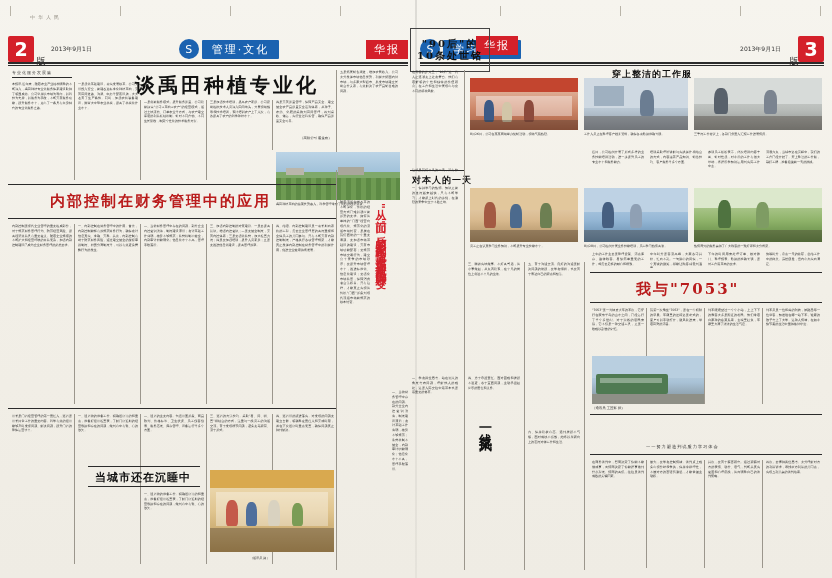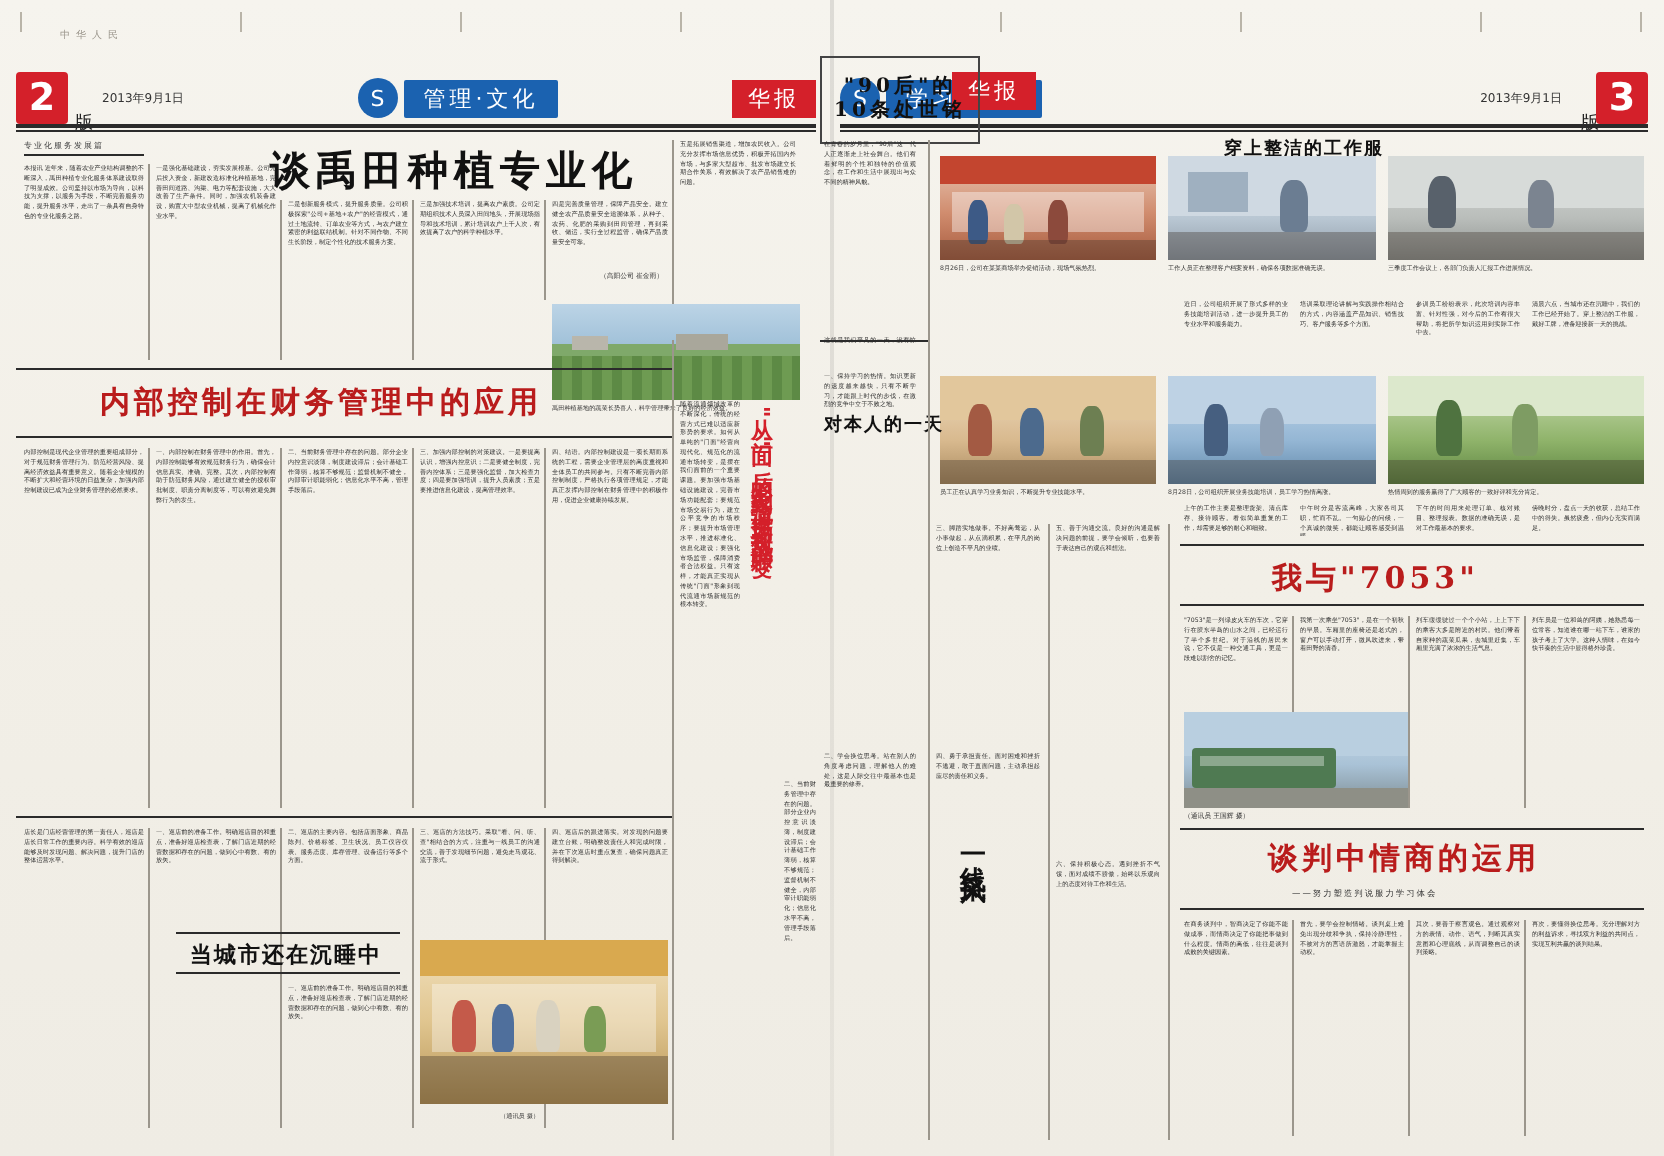--- a/index.html
+++ b/index.html
@@ -220,21 +220,21 @@
   <div class="photo ph-green" style="left:694px;top:188px;width:128px;height:54px;">
     <div class="ov" style="left:0;top:0;width:128px;height:20px;background:#dce8cc;"></div>
     <div class="fig" style="left:24px;top:12px;width:13px;height:28px;background:#4f7340;"></div>
     <div class="fig" style="left:62px;top:14px;width:13px;height:26px;background:#7e9c63;"></div>
     <div class="desk" style="left:0;top:42px;width:128px;height:12px;"></div>
   </div>
   <div class="cap" style="left:470px;top:244px;width:108px;">员工正在认真学习业务知识，不断提升专业技能水平。</div>
   <div class="cap" style="left:584px;top:244px;width:104px;">8月28日，公司组织开展业务技能培训，员工学习热情高涨。</div>
   <div class="cap" style="left:694px;top:244px;width:128px;">热情周到的服务赢得了广大顾客的一致好评和充分肯定。</div>
 
-  <div class="h3" style="left:412px;top:174px;font-size:9px;margin-top:32px;">对本人的一天</div>
+  <div class="h3" style="left:412px;top:174px;font-size:9px;">对本人的一天</div>
   <div class="hr" style="left:410px;top:170px;width:54px;"></div>
 
   <div class="col" style="left:412px;top:70px;width:46px;height:98px;">在青春的岁月里，"90后"这一代人正逐渐走上社会舞台。他们有着鲜明的个性和独特的价值观念，在工作和生活中展现出与众不同的精神风貌。</div>
   <div class="col" style="left:412px;top:186px;width:46px;height:186px;">一、保持学习的热情。知识更新的速度越来越快，只有不断学习，才能跟上时代的步伐，在激烈的竞争中立于不败之地。</div>
   <div class="col" style="left:412px;top:376px;width:46px;height:190px;">二、学会换位思考。站在别人的角度考虑问题，理解他人的难处，这是人际交往中最基本也是最重要的修养。</div>
 
   <div class="vr" style="left:464px;top:70px;height:500px;"></div>
 
   <div class="col" style="left:468px;top:262px;width:52px;height:110px;">三、脚踏实地做事。不好高骛远，从小事做起，从点滴积累，在平凡的岗位上创造不平凡的业绩。</div>
   <div class="col" style="left:468px;top:376px;width:52px;height:190px;">四、勇于承担责任。面对困难和挫折不逃避，敢于直面问题，主动承担起应尽的责任和义务。</div>
@@ -260,21 +260,20 @@
   <div class="photo ph-truck" style="left:592px;top:356px;width:112px;height:48px;">
     <div class="ov" style="left:0;top:0;width:112px;height:22px;background:#b9cfe0;"></div>
     <div class="ov" style="left:4px;top:18px;width:72px;height:20px;background:#4f7a52;border-radius:2px;"></div>
     <div class="strip" style="left:8px;top:22px;width:62px;height:5px;"></div>
     <div class="ov" style="left:0;top:38px;width:112px;height:10px;background:#8e8f86;"></div>
   </div>
   <div class="byline" style="left:592px;top:406px;">（通讯员 王国辉 摄）</div>
 
   <div class="hr" style="left:590px;top:414px;width:232px;"></div>
 
-  <div class="h2" style="left:634px;top:420px;">谈判中情商的运用</div>
   <div class="sub" style="left:646px;top:444px;">——努力塑造判说服力学习体会</div>
   <div class="hr" style="left:590px;top:454px;width:232px;"></div>
 
   <div class="col" style="left:592px;top:460px;width:52px;height:108px;">在商务谈判中，智商决定了你能不能做成事，而情商决定了你能把事做到什么程度。情商的高低，往往是谈判成败的关键因素。</div>
   <div class="col" style="left:650px;top:460px;width:52px;height:108px;">首先，要学会控制情绪。谈判桌上难免出现分歧和争执，保持冷静理性，不被对方的言语所激怒，才能掌握主动权。</div>
   <div class="col" style="left:708px;top:460px;width:52px;height:108px;">其次，要善于察言观色。通过观察对方的表情、动作、语气，判断其真实意图和心理底线，从而调整自己的谈判策略。</div>
   <div class="col" style="left:766px;top:460px;width:54px;height:108px;">再次，要懂得换位思考。充分理解对方的利益诉求，寻找双方利益的共同点，实现互利共赢的谈判结果。</div>
   <div class="vr" style="left:646px;top:460px;height:108px;"></div>
   <div class="vr" style="left:704px;top:460px;height:108px;"></div>
   <div class="vr" style="left:762px;top:460px;height:108px;"></div>

